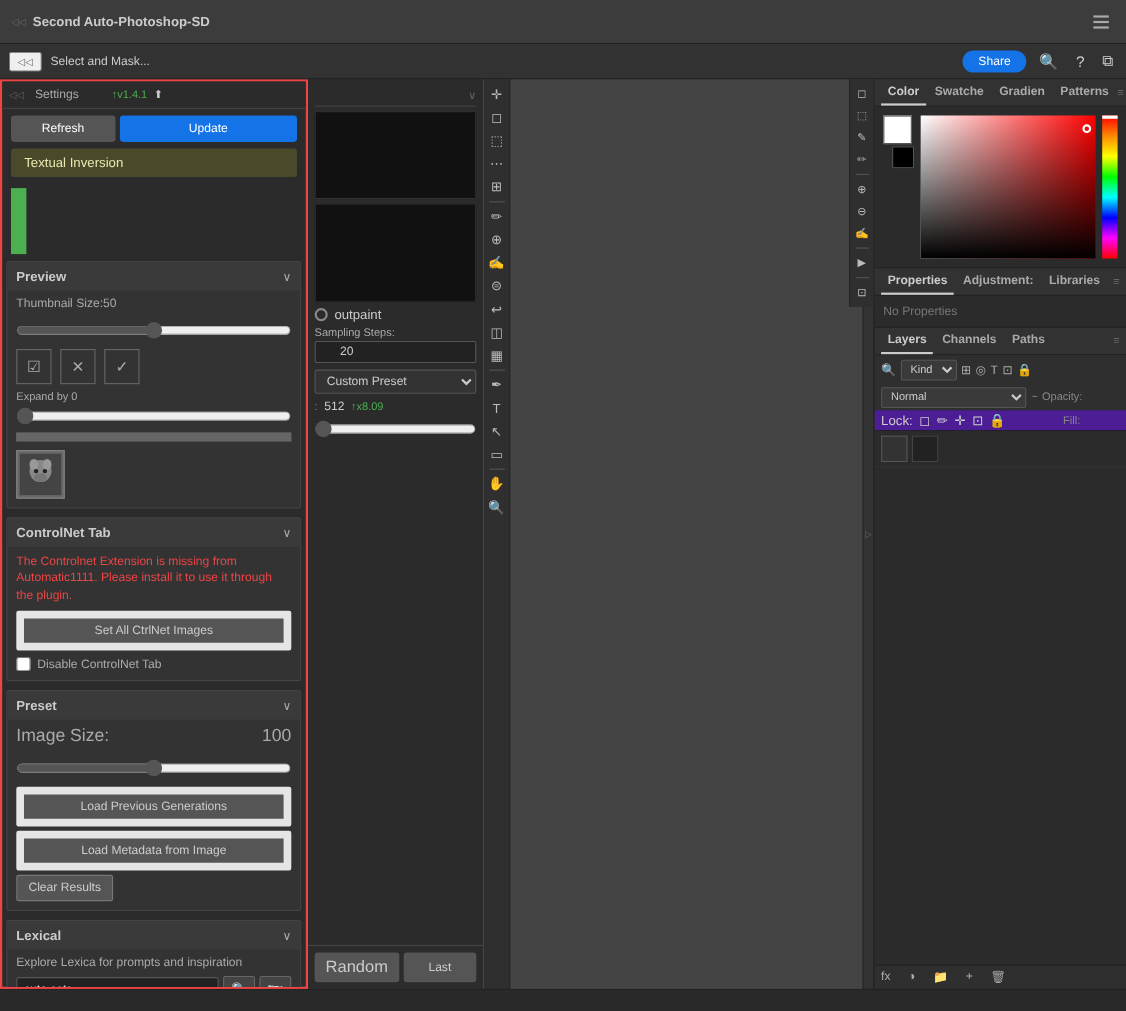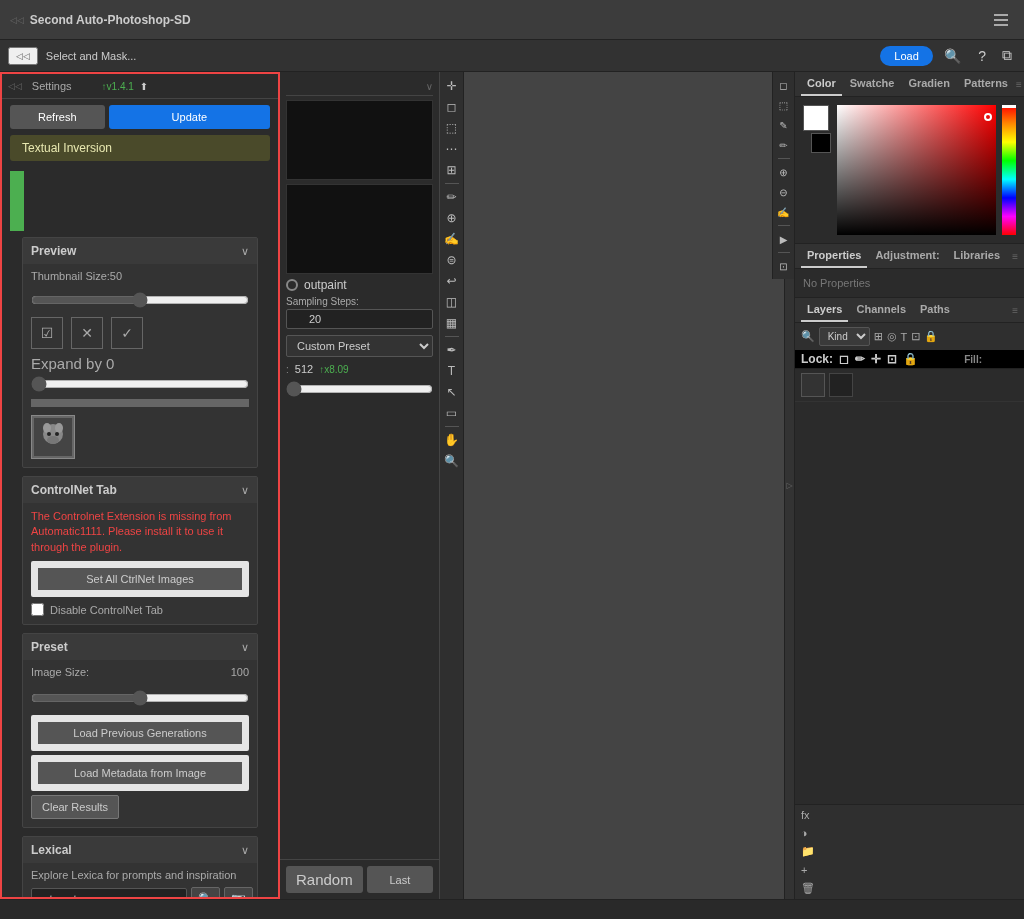--- a/index.html
+++ b/index.html
@@ -164,21 +164,21 @@
       padding: 6px 12px;
       margin: 0 8px 4px;
       border-radius: 3px;
     }
 
     
     .plugin-scroll {
       flex: 1;
       overflow-y: auto;
       overflow-x: hidden;
-      padding: 0 20px 8px;
+      padding: 0 4px 8px;
     }
     .plugin-scroll::-webkit-scrollbar { width: 6px; }
     .plugin-scroll::-webkit-scrollbar-track { background: #2b2b2b; }
     .plugin-scroll::-webkit-scrollbar-thumb { background: #555; }
 
     
     .green-bar {
       width: 14px;
       height: 60px;
       background: #4caf50;
@@ -231,21 +231,21 @@
       gap: 8px;
       margin: 6px 0;
     }
     .thumb-icon {
       width: 32px; height: 32px;
       border: 1px solid #666;
       display: flex; align-items: center; justify-content: center;
       color: #aaa; font-size: 14px; cursor: pointer;
     }
     .expand-by-row {
-      font-size: 15px;
+      font-size: 10px;
       color: #aaa;
       margin: 4px 0;
     }
     .preview-image-area {
       width: 100%;
       height: 50px;
       background: #555;
       margin: 4px 0;
       border: 1px solid #666;
     }
@@ -284,21 +284,21 @@
       font-size: 11px;
       color: #aaa;
       margin-top: 4px;
     }
     .checkbox-row input[type=checkbox] { cursor: pointer; }
 
     
     .image-size-row {
       display: flex;
       justify-content: space-between;
-      font-size: 11px;
+      font-size: 16px;
       color: #aaa;
       margin-bottom: 12px;
     }
     .history-btns {
       display: flex;
       flex-direction: column;
       gap: 4px;
       margin-top: 6px;
     }
     .history-btns .btn-gray { margin-bottom: 0; }
@@ -641,42 +641,40 @@
       border-radius: 2px;
       flex: 1;
     }
     .opacity-label { font-size: 10px; color: #888; }
     .opacity-value { font-size: 10px; color: #ccc; width: 30px; }
     .lock-row {
       display: flex;
       align-items: center;
       padding: 2px 6px;
       gap: 6px;
-      background: #000000;
+      background: #4c1d95;
       border-bottom: 1px solid #222;
       flex-shrink: 0;
-      font-weight: bold;
     }
     .fill-label { font-size: 10px; color: #888; }
     .layers-body {
       flex: 1;
       background: #2b2b2b;
     }
     .layers-bottom-bar {
       display: flex;
       align-items: center;
       justify-content: space-between;
       padding: 4px 6px;
       background: #2f2f2f;
       border-top: 1px solid #222;
     }
     .layers-bottom-icons {
       display: flex;
-      gap: 6px;
-      flex-direction: column;
+      gap: 16px;
     }
     .layers-bottom-icon {
       font-size: 11px;
       color: #aaa;
       cursor: pointer;
     }
 
     
     .ps-left-toolbar {
       width: 24px;
@@ -729,21 +727,21 @@
     <span></span>
       <span></span>
       <span></span>
   </div>
 </div>
 
 <div class="ps-top-bar">
   <button class="ps-menu-item" style="font-size:9px;color:#666;">◁◁</button>
   <button class="select-mask-btn">Select and Mask...</button>
   <div class="spacer"></div>
-  <button class="share-btn">Load</button>
+  <button class="share-btn">Share</button>
   <button class="icon-btn">🔍</button>
   <button class="icon-btn">?</button>
   <button class="icon-btn">⧉</button>
 </div>
 
 <div class="main-area">
 
   <div class="plugin-panel">
 
     <div class="plugin-tabs">
@@ -995,20 +993,28 @@
         <span style="font-size:11px;color:#aaa;">🔍</span>
         <select class="kind-select">
           <option>Kind</option>
         </select>
         <span class="icon-small">⊞</span>
         <span class="icon-small">◎</span>
         <span class="icon-small">T</span>
         <span class="icon-small">⊡</span>
         <span class="icon-small">🔒</span>
       </div>
+      <div class="layers-filter-row">
+        <select class="normal-select">
+          <option>Normal</option>
+        </select>
+        <span class="opacity-label">~</span>
+        <span class="opacity-label">Opacity:</span>
+        <span class="opacity-value"></span>
+      </div>
       <div class="lock-row">
         <span class="lock-label">Lock:</span>
         <span class="icon-small">◻</span>
         <span class="icon-small">✏</span>
         <span class="icon-small">✛</span>
         <span class="icon-small">⊡</span>
         <span class="icon-small">🔒</span>
         <div style="flex:1;"></div>
         <span class="fill-label">Fill:</span>
         <span class="opacity-value"></span>

